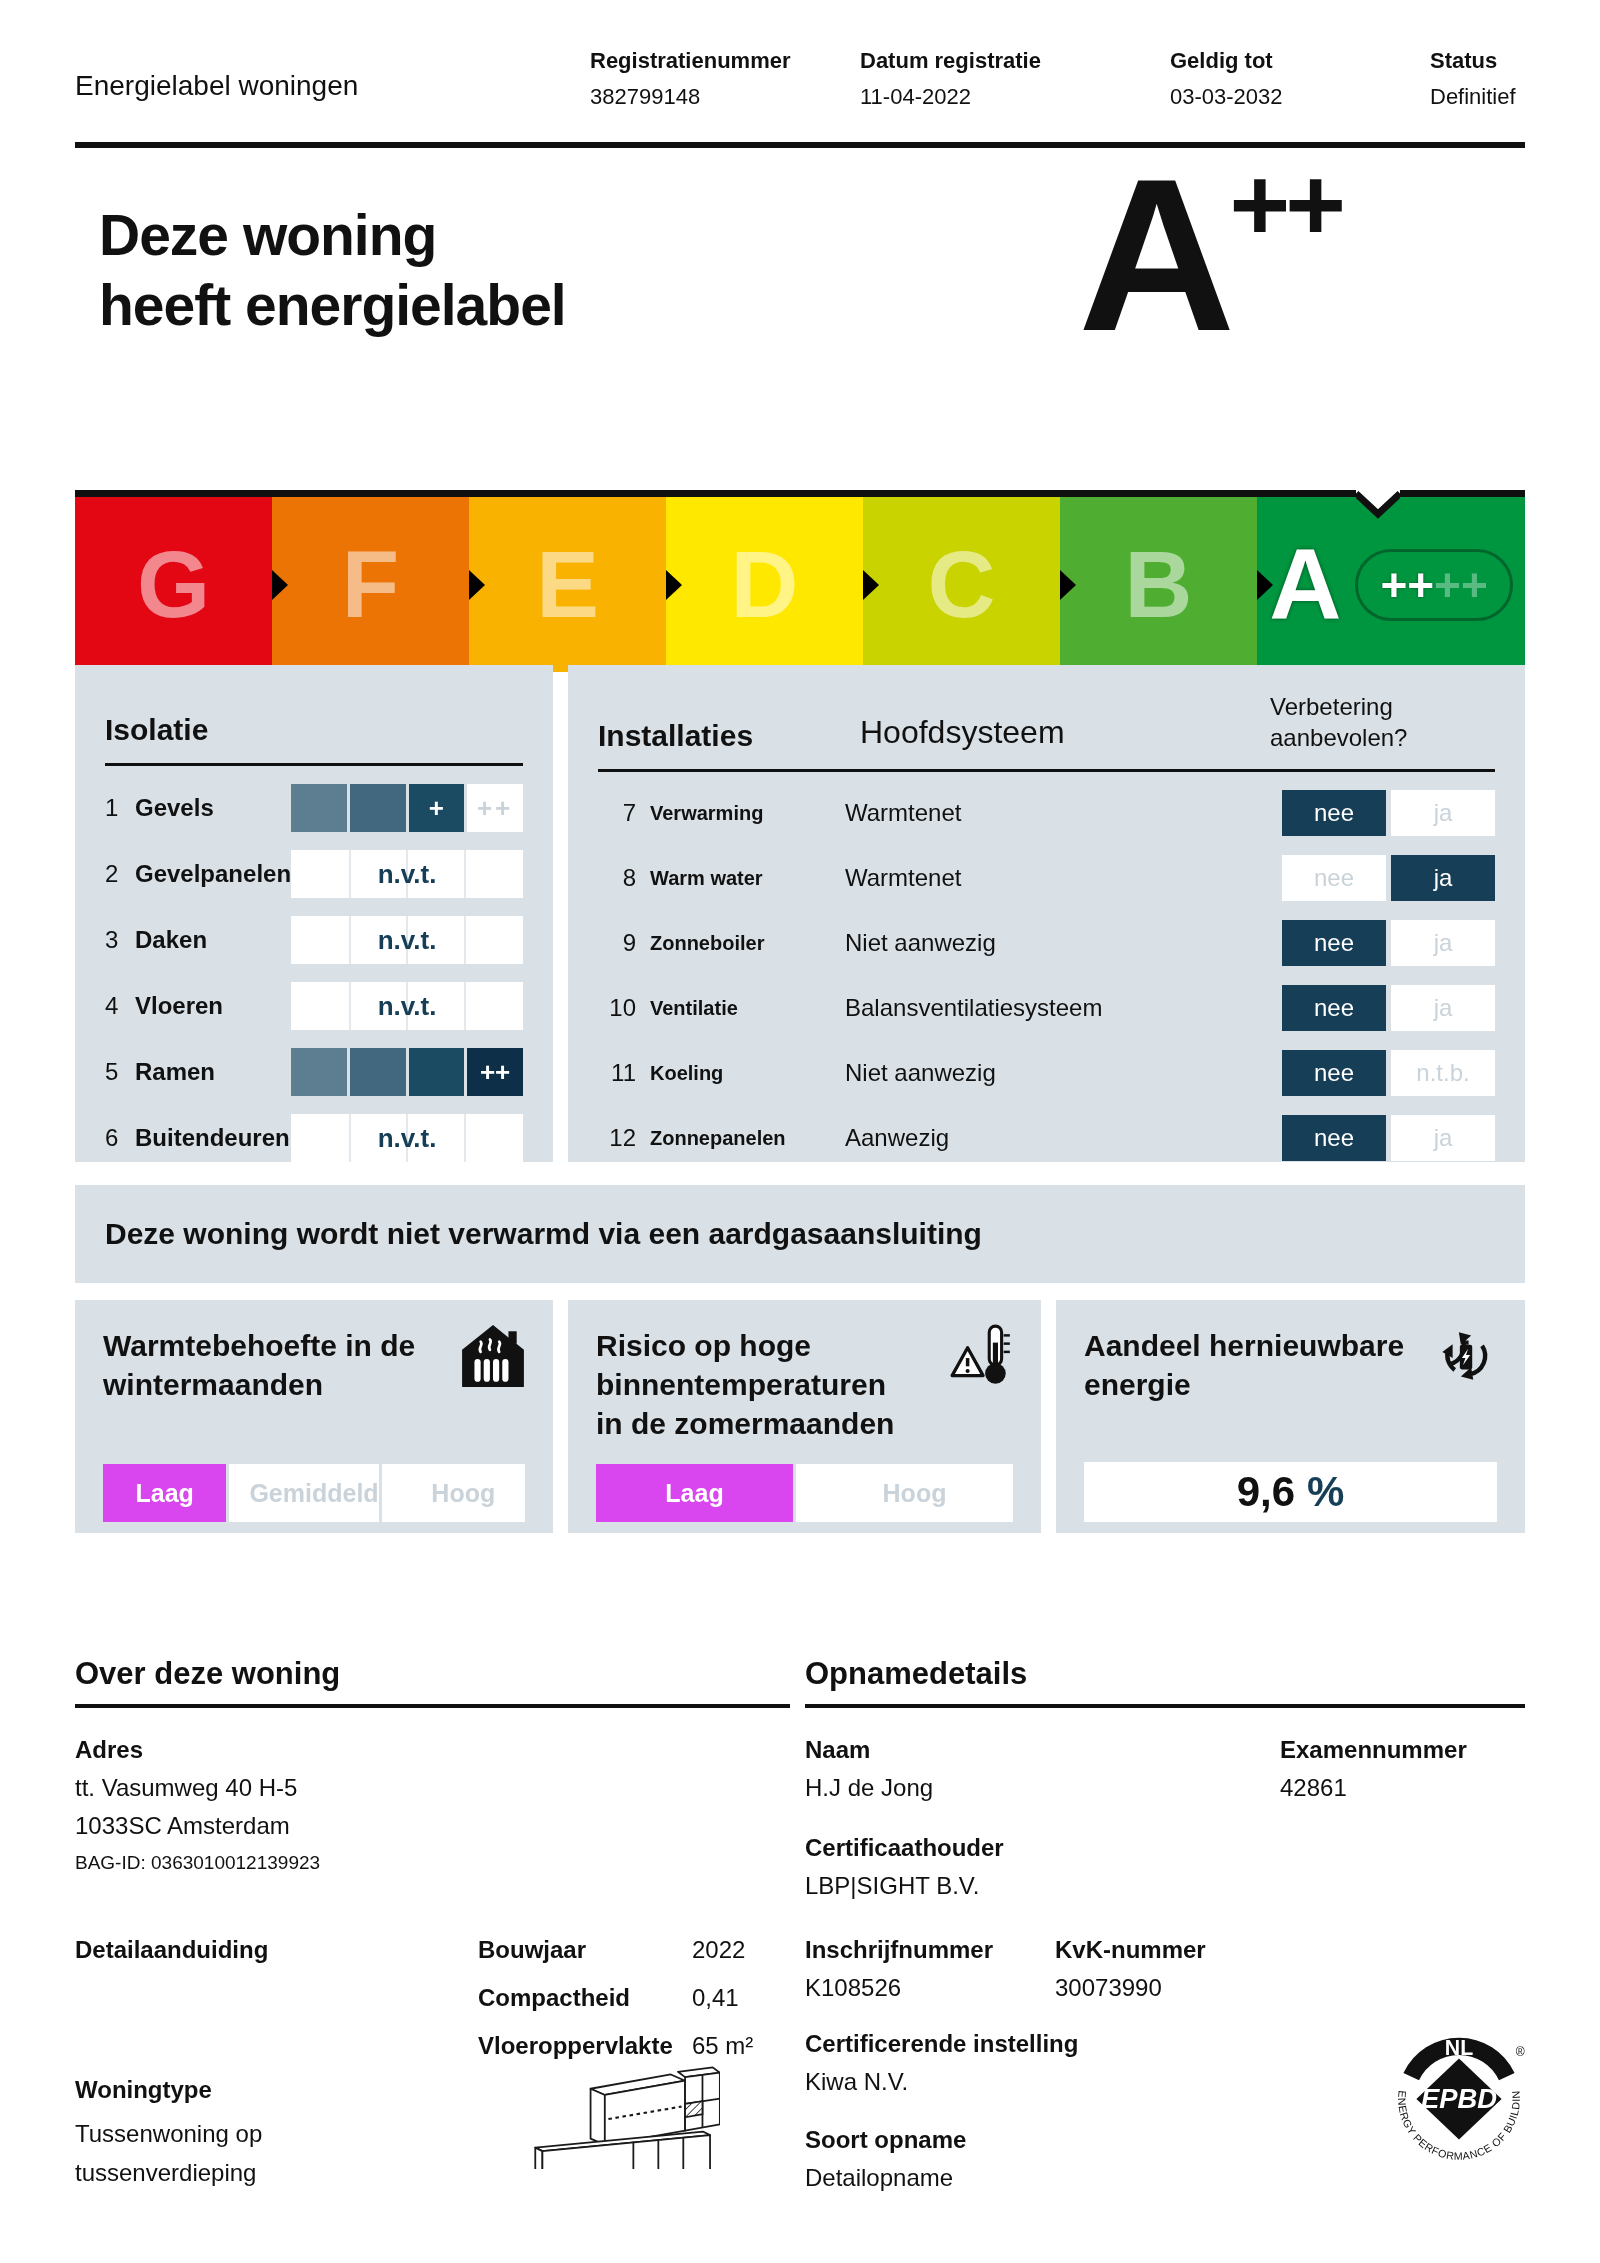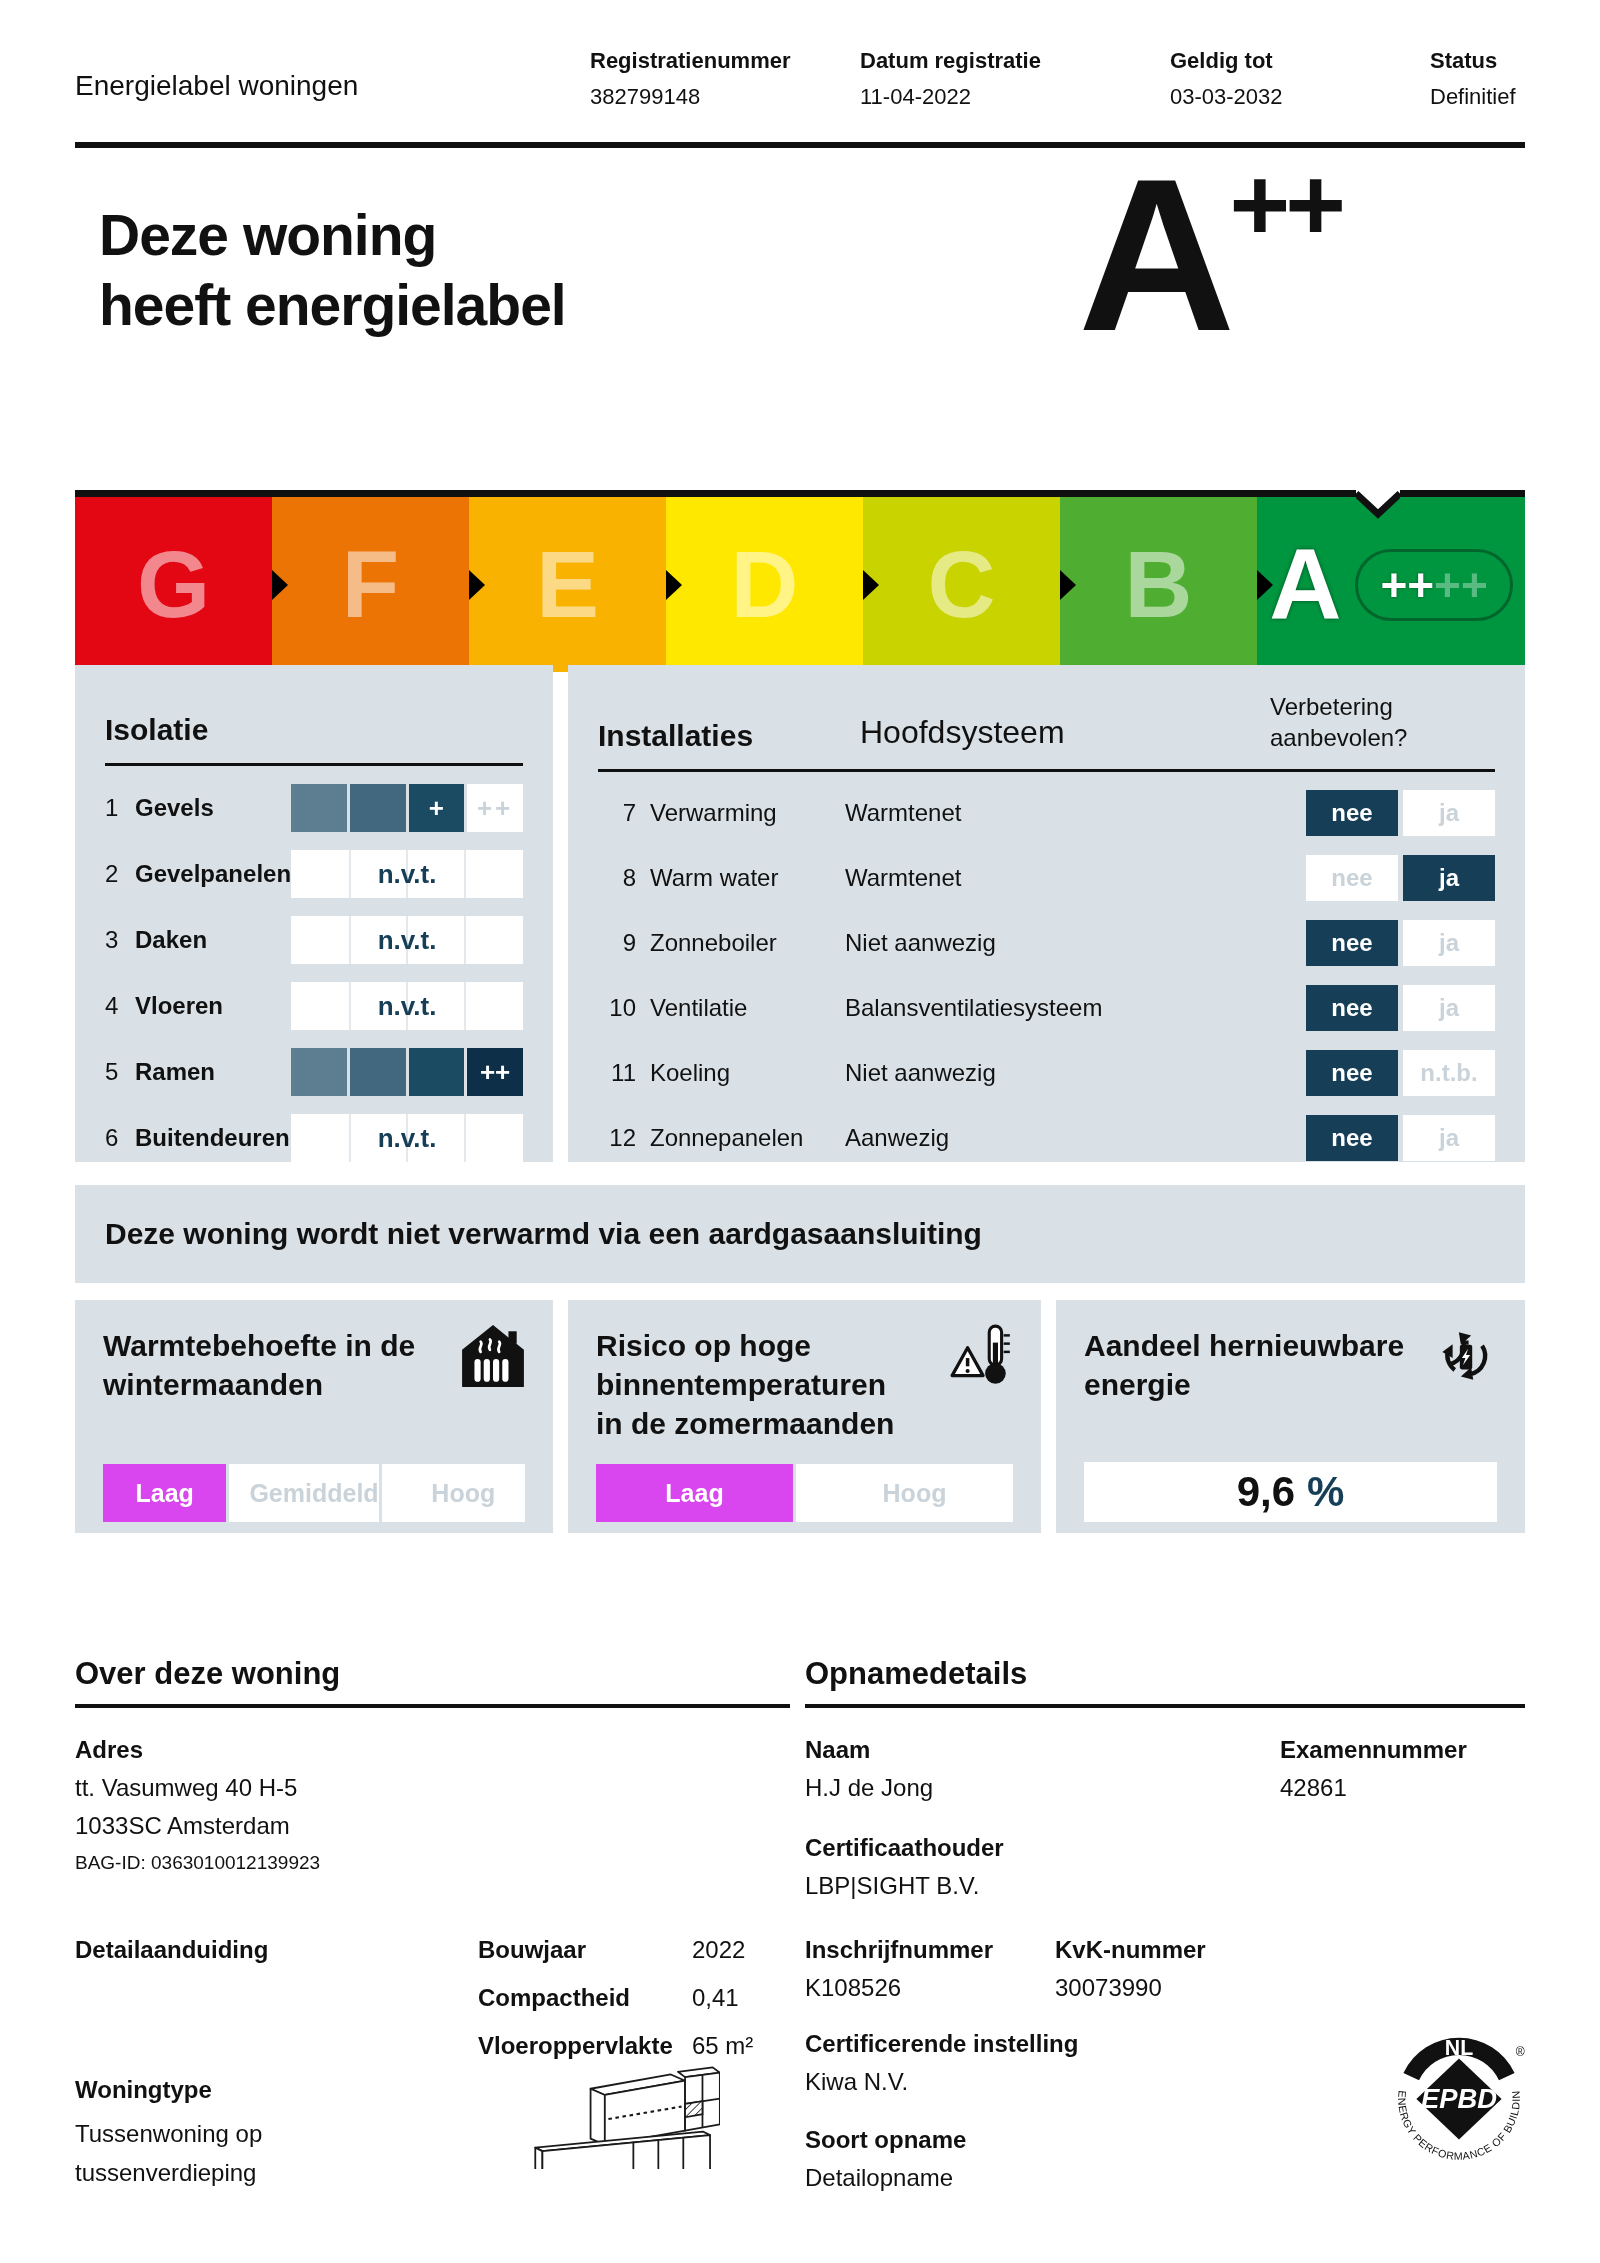--- a/index.html
+++ b/index.html
@@ -66,24 +66,24 @@
   .cell.empty{background:#fff;color:#c9d3d9;letter-spacing:3px;}
   .nvt-bar{width:232px;height:48px;background:#fff;display:flex;align-items:center;justify-content:center;
         color:#163e57;font-size:26px;font-weight:bold;
         background-image:linear-gradient(90deg,transparent 0,transparent 0),
           linear-gradient(#e2e8eb,#e2e8eb),linear-gradient(#e2e8eb,#e2e8eb),linear-gradient(#e2e8eb,#e2e8eb);
         background-repeat:no-repeat;background-size:0 0,2px 100%,2px 100%,2px 100%;
         background-position:0 0,25% 0,50% 0,75% 0;}
 
   .inst-row{display:flex;align-items:center;height:48px;margin-top:17px;}
   .inst-row .num{width:38px;text-align:right;padding-right:14px;font-size:24px;}
-  .inst-row .lbl{width:195px;font-size:24px;font-weight:normal;}
+  .inst-row .lbl{width:195px;font-size:20px;font-weight:bold;}
   .inst-row .sys{flex:1;font-size:24px;}
   .btns{display:flex;gap:5px;}
-  .btn{width:92px;height:46px;display:flex;align-items:center;justify-content:center;font-size:24px;font-weight:bold;}
+  .btn{width:104px;height:46px;display:flex;align-items:center;justify-content:center;font-size:24px;font-weight:normal;}
   .btn.on{background:#163e57;color:#fff;}
   .btn.off{background:#fff;color:#c9d3d9;}
 
   
   .gas{left:75px;top:1185px;width:1450px;height:98px;background:#dae1e6;box-sizing:border-box;
        display:flex;align-items:center;padding:0 30px;font-size:30px;font-weight:bold;}
   .ibox{top:1300px;height:233px;background:#dae1e6;box-sizing:border-box;padding:26px 28px;}
   #box-heat{left:75px;width:478px;}
   #box-summer{left:568px;width:473px;}
   #box-renew{left:1056px;width:469px;}

